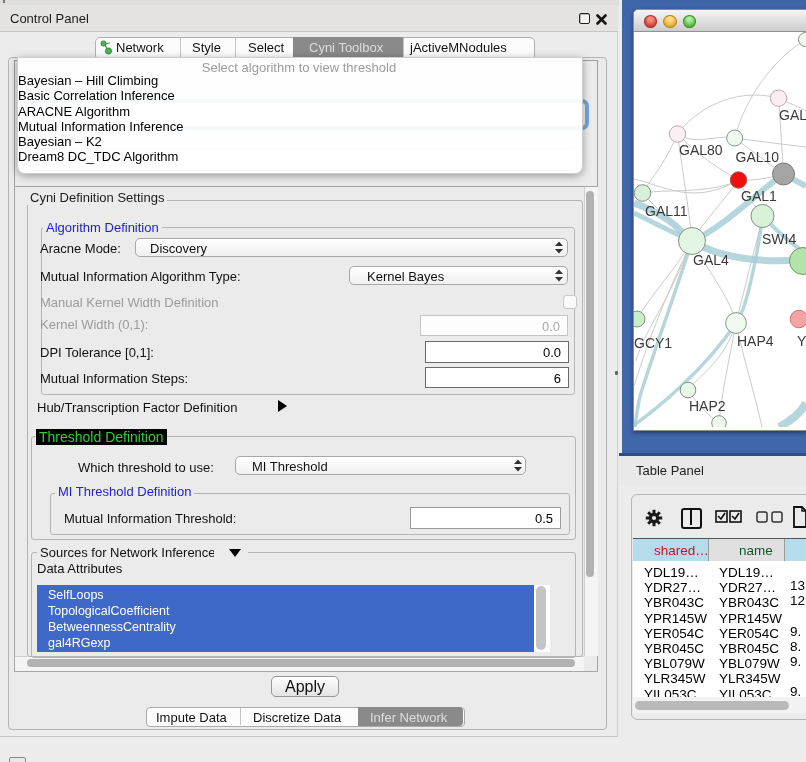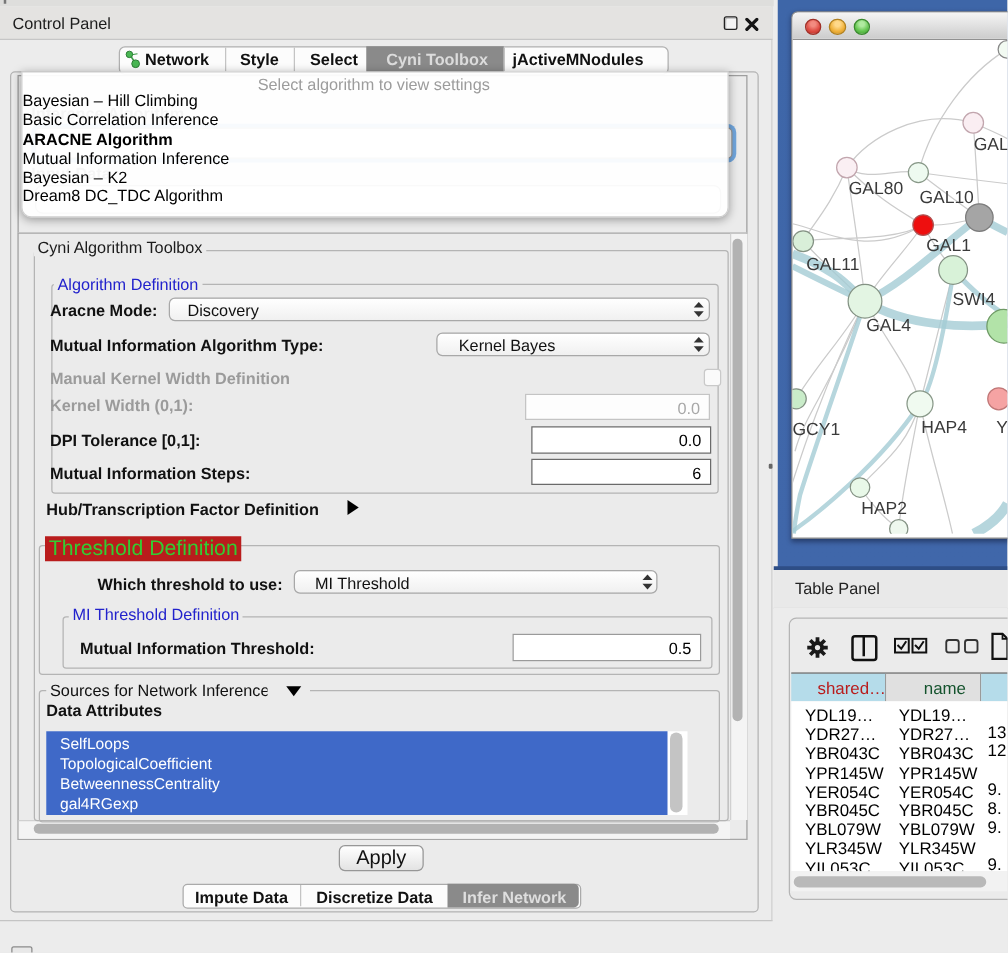--- a/index.html
+++ b/index.html
@@ -1,16 +1,16 @@
 <!DOCTYPE html>
 <html><head><meta charset="utf-8"><style>
 html,body{margin:0;padding:0}
 body{width:806px;height:762px;background:#ececec;font-family:"Liberation Sans",sans-serif;position:relative;overflow:hidden}
 .a{position:absolute}
-.bold{font-weight:bold}
+.bold{font-weight:normal}
 </style></head>
 <body>
 
 <div class="a" style="left:622px;top:0;width:184px;height:456px;background:linear-gradient(#3e66a8,#4067aa)"></div>
 
 <div class="a" style="left:617px;top:0;width:5px;height:456px;background:#ececec"></div>
 
 <div class="a" style="left:0;top:0;width:619px;height:5px;background:#dededc"></div>
 <div class="a" style="left:3px;top:0;width:2px;height:3px;background:#777"></div>
 <div class="a" style="left:0;top:5px;width:617px;height:731px;background:#ececec;border-right:1px solid #cfcfcf;border-bottom:1px solid #c4c4c4"></div>
@@ -50,21 +50,21 @@
 <div class="a" style="left:14px;top:60px;width:582px;height:610px;border:1px solid #9e9e9e;background:#ebebeb"></div>
 <div class="a" style="left:14px;top:186px;width:582px;height:484px;border:1px solid #a6a6a6;background:#ebebeb"></div>
 
 <div class="a" style="left:584px;top:187px;width:13px;height:469px;background:#f4f4f4;border-left:1px solid #d0d0d0"></div>
 <div class="a" style="left:586px;top:191px;width:8px;height:386px;background:#b2b2b2;border-radius:5px"></div>
 
 <div class="a" style="left:15px;top:656px;width:569px;height:14px;background:#f4f4f4;border-top:1px solid #d0d0d0"></div>
 <div class="a" style="left:27px;top:659px;width:548px;height:8px;background:#b2b2b2;border-radius:5px"></div>
 
 <div class="a" style="left:27px;top:200px;width:554px;height:455px;border:1px solid #b4b4b4;border-radius:3px"></div>
-<div class="a" style="left:27px;top:190px;font-size:13px;color:#1c1c1c;background:#ebebeb;padding:0 3px">Cyni Algorithm Toolbox</div>
+<div class="a" style="left:27px;top:190px;font-size:13px;color:#1c1c1c;background:#ebebeb;padding:0 3px">Cyni Definition Settings</div>
 
 <div class="a" style="left:41px;top:227px;width:532px;height:166px;border:1px solid #b4b4b4;border-radius:3px"></div>
 <div class="a" style="left:43px;top:220px;font-size:13px;color:#2222cc;background:#ebebeb;padding:0 3px">Algorithm Definition</div>
 
 <div class="a bold" style="left:40px;top:241px;font-size:13px;color:#111">Aracne Mode:</div>
 <div class="a combo" style="left:135px;top:238px;width:433px;height:19px"></div>
 <div class="a" style="left:150px;top:241px;font-size:13px;color:#111;z-index:1">Discovery</div>
 <div class="a bold" style="left:40px;top:269px;font-size:13px;color:#111">Mutual Information Algorithm Type:</div>
 <div class="a combo" style="left:349px;top:266px;width:219px;height:19px"></div>
 <div class="a" style="left:367px;top:269px;font-size:13px;color:#111;z-index:1">Kernel Bayes</div>
@@ -75,21 +75,21 @@
 <div class="a" style="left:420px;top:315px;width:148px;height:21px;background:#fdfdfd;border:1px solid #c4c4c4;font-size:13px;color:#a8a8a8;text-align:right;line-height:21px;padding-right:7px;box-sizing:border-box">0.0</div>
 <div class="a bold" style="left:40px;top:345px;font-size:13px;color:#111">DPI Tolerance [0,1]:</div>
 <div class="a" style="left:425px;top:341px;width:144px;height:22px;background:#fff;border:1px solid #6a6a6a;font-size:13px;color:#000;text-align:right;line-height:22px;padding-right:7px;box-sizing:border-box">0.0</div>
 <div class="a bold" style="left:40px;top:371px;font-size:13px;color:#111">Mutual Information Steps:</div>
 <div class="a" style="left:425px;top:367px;width:144px;height:21px;background:#fff;border:1px solid #6a6a6a;font-size:13px;color:#000;text-align:right;line-height:21px;padding-right:7px;box-sizing:border-box">6</div>
 
 <div class="a bold" style="left:37px;top:400px;font-size:13px;color:#111">Hub/Transcription Factor Definition</div>
 <div class="a" style="left:278px;top:400px;width:0;height:0;border-left:9px solid #000;border-top:6px solid transparent;border-bottom:6px solid transparent"></div>
 
 <div class="a" style="left:31px;top:436px;width:543px;height:102px;border:1px solid #b4b4b4;border-radius:3px"></div>
-<div class="a" style="left:36px;top:429px;font-size:17px;color:#33cc33;background:#b91c1c;padding:0 3px">Threshold Definition</div>
+<div class="a" style="left:36px;top:429px;font-size:14px;color:#33cc33;background:#000000;padding:0 3px">Threshold Definition</div>
 
 <div class="a bold" style="left:78px;top:460px;font-size:13px;color:#111">Which threshold to use:</div>
 <div class="a combo" style="left:235px;top:456px;width:291px;height:19px"></div>
 <div class="a" style="left:252px;top:459px;font-size:13px;color:#111;z-index:1">MI Threshold</div>
 
 <div class="a" style="left:50px;top:493px;width:518px;height:40px;border:1px solid #b4b4b4;border-radius:3px"></div>
 <div class="a" style="left:55px;top:484px;font-size:13px;color:#2222cc;background:#ebebeb;padding:0 3px">MI Threshold Definition</div>
 <div class="a bold" style="left:64px;top:511px;font-size:13px;color:#111">Mutual Information Threshold:</div>
 <div class="a" style="left:410px;top:507px;width:151px;height:22px;background:#fff;border:1px solid #9a9a9a;font-size:13px;color:#000;text-align:right;line-height:22px;padding-right:7px;box-sizing:border-box">0.5</div>
 
@@ -111,21 +111,21 @@
 <div class="a" style="left:358px;top:707px;width:105px;height:19px;background:#8a8a8a;border-radius:0 4px 4px 0"></div>
 <div class="a bold" style="left:156px;top:710px;font-size:13px;color:#111">Impute Data</div>
 <div class="a bold" style="left:253px;top:710px;font-size:13px;color:#111">Discretize Data</div>
 <div class="a bold" style="left:370px;top:710px;font-size:13px;color:#dedede">Infer Network</div>
 
 <div class="a" style="left:615px;top:371px;width:3px;height:4px;background:#666;border-radius:1px"></div>
 
 <div class="a" style="left:9px;top:757px;width:15px;height:8px;background:#e8e8e8;border:1px solid #8a8a8a;border-radius:2px"></div>
 
 <div class="a" style="left:17px;top:57px;width:564px;height:115px;background:rgba(255,255,255,0.94);border:1px solid #cecece;border-radius:0 0 8px 8px;box-shadow:0 2px 8px rgba(0,0,0,0.35);z-index:5"></div>
-<div class="a" style="left:17px;top:60px;width:564px;text-align:center;font-size:13px;color:#9c9c9c;z-index:6">Select algorithm to view settings</div>
+<div class="a" style="left:17px;top:60px;width:564px;text-align:center;font-size:13px;color:#9c9c9c;z-index:6">Select algorithm to view threshold</div>
 <div class="a" style="left:18px;top:73px;font-size:13px;color:#000;line-height:15.3px;z-index:6">Bayesian – Hill Climbing<br>Basic Correlation Inference<br><span class="bold">ARACNE Algorithm</span><br>Mutual Information Inference<br>Bayesian – K2<br>Dream8 DC_TDC Algorithm</div>
 
 <div class="a" style="left:633px;top:9px;width:173px;height:420px;background:#fff;border:1px solid #8c8c8c;border-radius:5px 0 0 0;box-shadow:0 2px 4px rgba(0,0,20,0.4)"></div>
 <div class="a" style="left:634px;top:10px;width:172px;height:21px;background:linear-gradient(#f5f5f5,#cccccc);border-bottom:1px solid #919191;border-radius:5px 0 0 0"></div>
 <div class="a light" style="left:643.5px;top:15px;width:11.5px;height:11px;border-radius:50%;background:radial-gradient(circle at 50% 30%,#f28b80 0 20%,#dd4a41 60%,#b23229 100%);border:0.5px solid #a03028"></div>
 <div class="a light" style="left:663px;top:15px;width:11.5px;height:11px;border-radius:50%;background:radial-gradient(circle at 50% 30%,#ffd98a 0 20%,#f0b13a 60%,#c08a20 100%);border:0.5px solid #b08020"></div>
 <div class="a light" style="left:682.5px;top:15px;width:11.5px;height:11px;border-radius:50%;background:radial-gradient(circle at 50% 30%,#b0eaa0 0 20%,#62c44e 60%,#3f9a32 100%);border:0.5px solid #3a8a2e"></div>
 
 <svg class="a" style="left:634px;top:31px;z-index:2" width="172" height="396" viewBox="0 0 172 396">
 <g fill="none" stroke="#cbcbcb" stroke-width="1">

